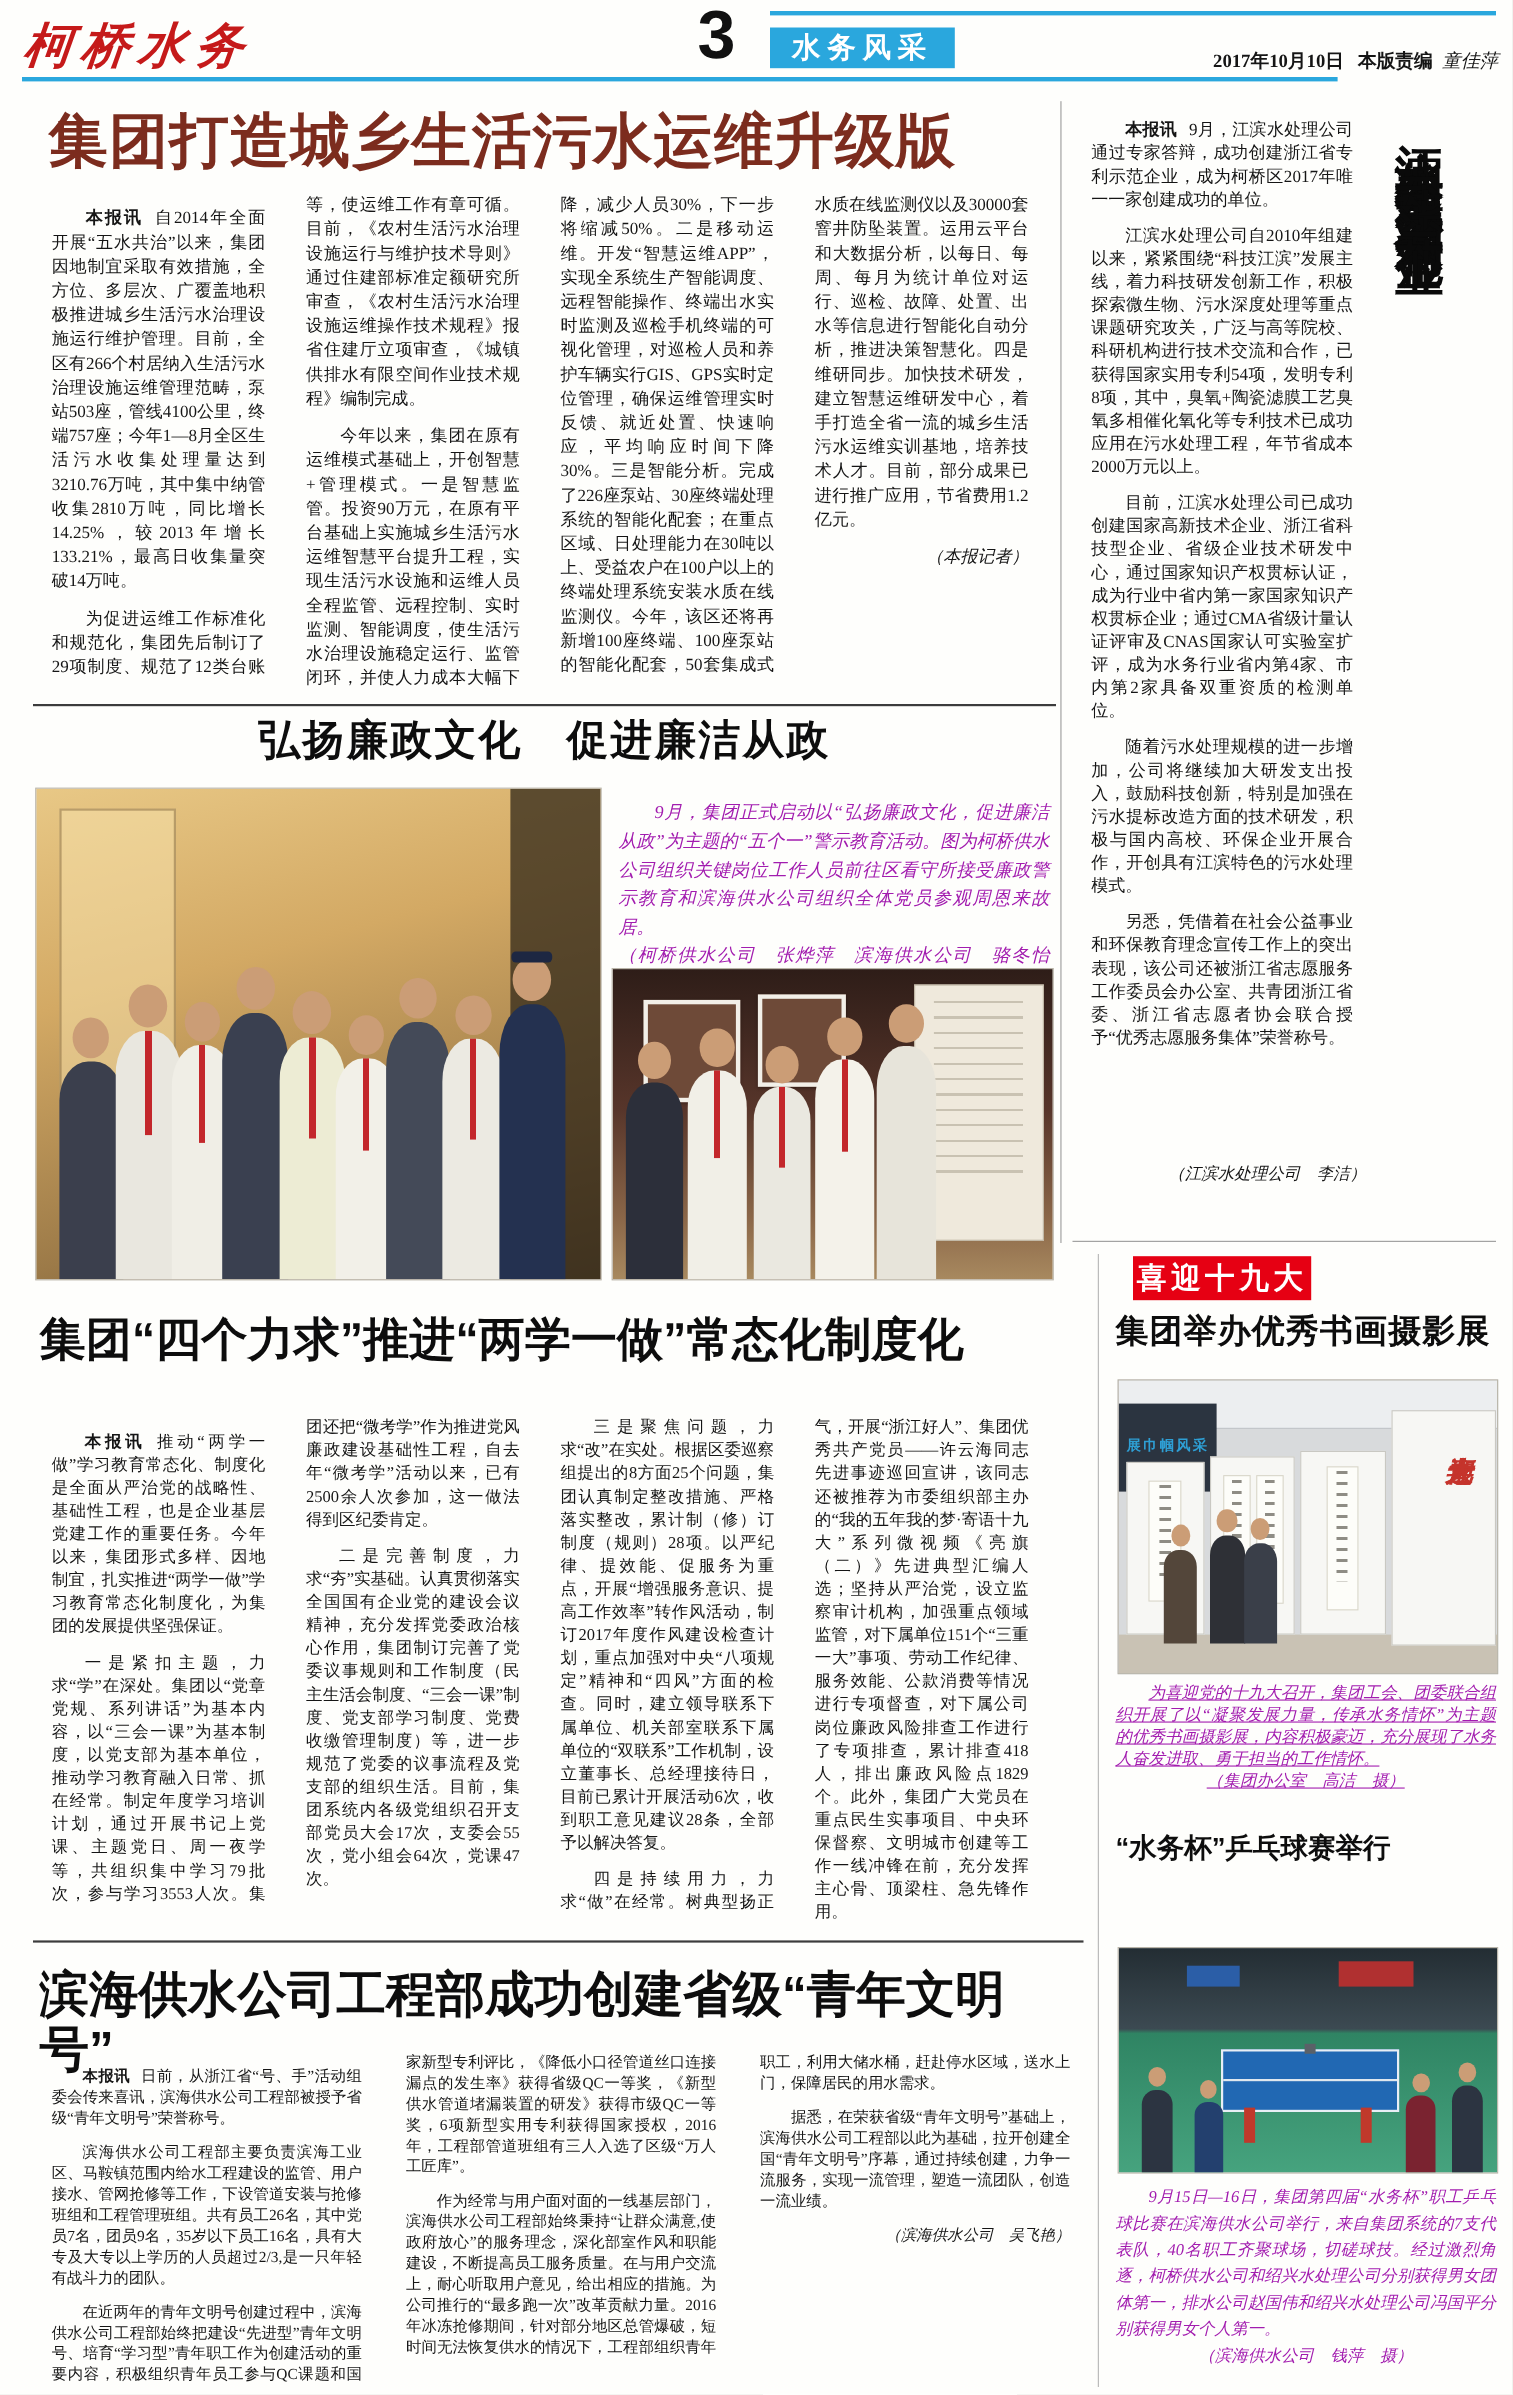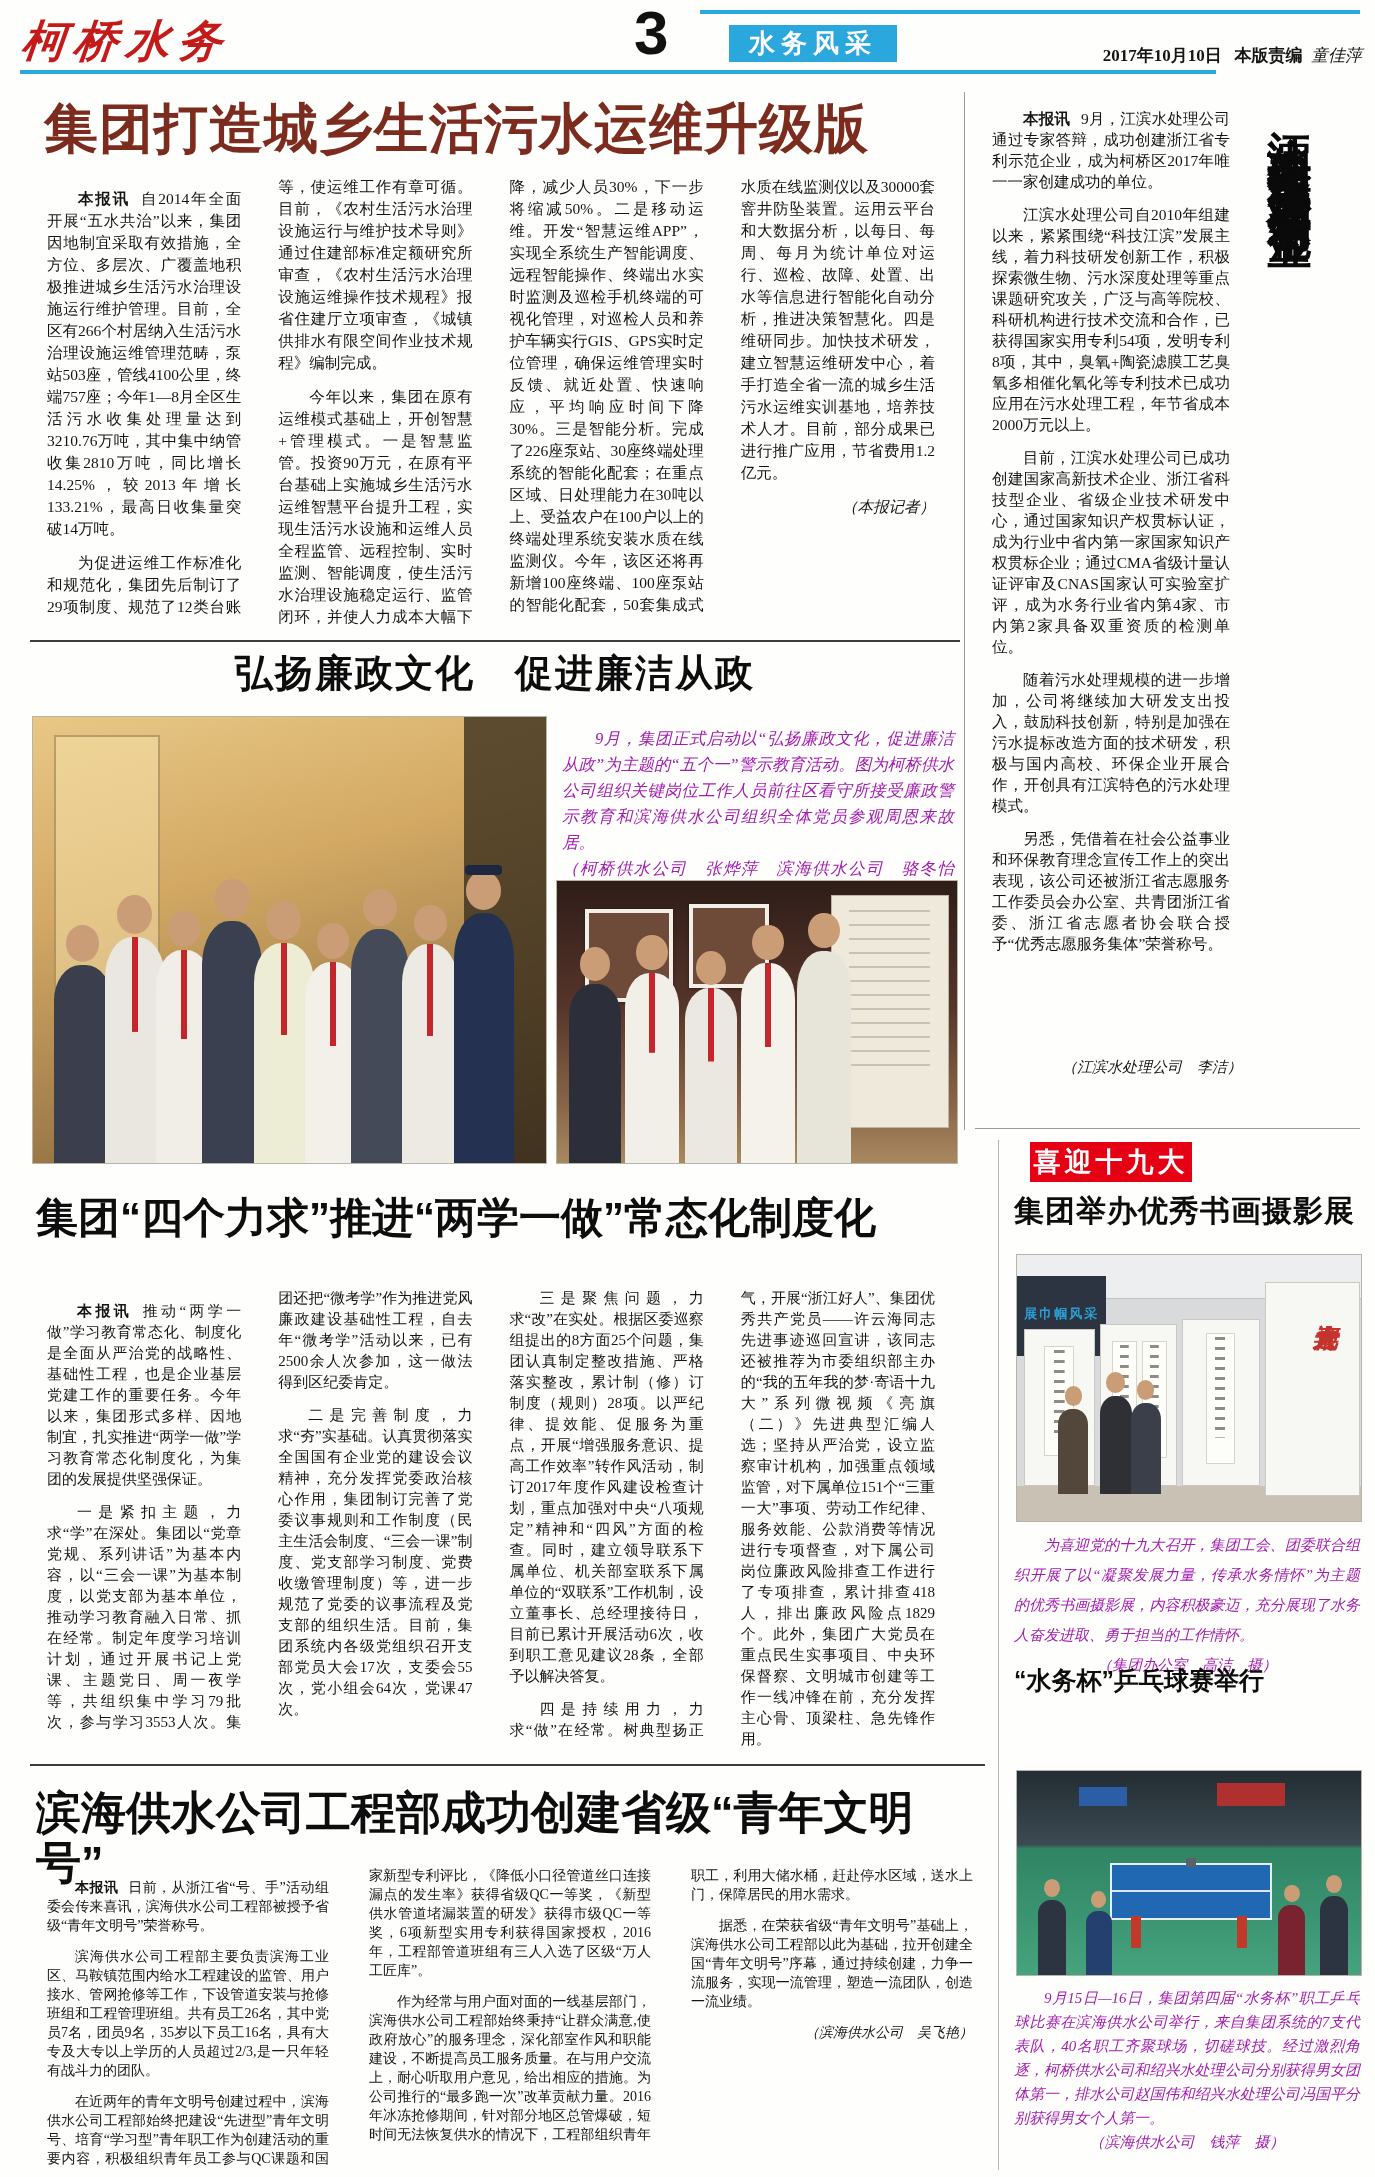--- a/index.html
+++ b/index.html
@@ -52,21 +52,21 @@
              font-size:27px;letter-spacing:4px;text-align:center;line-height:40px;}
 </style>
 </head>
 <body>
 
 <div id="page">
 
   <div class="abs masthead" style="left:22px;top:12px;">柯桥水务</div>
   <div class="abs pagenum" style="left:634px;top:2px;">3</div>
   <div class="abs bluebar" style="left:700px;top:10px;width:660px;height:4px;"></div>
-  <div class="abs section-badge" style="left:700px;top:25px;width:168px;height:37px;margin-left:29px;">水务风采</div>
+  <div class="abs section-badge" style="left:700px;top:25px;width:168px;height:37px;">水务风采</div>
   <div class="abs dateline" style="left:1000px;top:44px;width:362px;">
     <span>2017年10月10日</span>&nbsp;&nbsp;
     <span>本版责编</span>&nbsp;
     <span class="kai">童佳萍</span>
   </div>
   <div class="abs bluebar" style="left:20px;top:70px;width:1196px;height:4px;"></div>
 
   <div class="abs hl hl-red" style="left:44px;top:98px;width:900px;font-size:54px;letter-spacing:1px;">集团打造城乡生活污水运维升级版</div>
   <div class="abs body-cols" style="left:35px;top:176px;width:912px;height:452px;column-count:4;column-gap:13px;font-size:15.5px;line-height:22px;">
     <p><strong class="lead">本报讯</strong><span>自2014年全面开展“五水共治”以来，集团因地制宜采取有效措施，全方位、多层次、广覆盖地积极推进城乡生活污水治理设施运行维护管理。目前，全区有266个村居纳入生活污水治理设施运维管理范畴，泵站503座，管线4100公里，终端757座；今年1—8月全区生活污水收集处理量达到3210.76万吨，其中集中纳管收集2810万吨，同比增长14.25%，较2013年增长133.21%，最高日收集量突破14万吨。</span></p>
@@ -195,21 +195,21 @@
     <div class="fig" style="left:24%;width:32px;height:122px;--shirt:#2e3036;bottom:10%;">
         <i class="h"></i>
         <i class="b"></i>
       </div>
     <div class="fig" style="left:33%;width:30px;height:114px;--shirt:#3a3f49;bottom:10%;">
         <i class="h"></i>
         <i class="b"></i>
       </div>
   </div>
 
-  <div class="abs kaiti" style="left:1014px;top:1530px;width:346px;font-size:15px;line-height:30px;">
+  <div class="abs kaiti" style="left:1014px;top:1530px;width:346px;font-size:15px;line-height:20px;text-decoration:underline;">
     <p>为喜迎党的十九大召开，集团工会、团委联合组织开展了以“凝聚发展力量，传承水务情怀”为主题的优秀书画摄影展，内容积极豪迈，充分展现了水务人奋发进取、勇于担当的工作情怀。</p>
     <p class="credit" style="text-align:center;">（集团办公室　高洁　摄）</p>
   </div>
 
   <div class="abs hl" style="left:1014px;top:1666px;width:346px;font-size:25px;">“水务杯”乒乓球赛举行</div>
 
   <div class="photo" style="left:1016px;top:1770px;width:344px;height:204px;background:linear-gradient(180deg,#232d33 0%,#3c4a52 36%,#2f8463 38%,#46a37e 100%);">
     <div class="abs" style="left:18%;top:8%;width:14%;height:9%;background:#2b5ea7;"></div>
     <div class="abs" style="left:58%;top:6%;width:20%;height:11%;background:#b03030;"></div>
     <div class="abs" style="left:27%;top:45%;width:46%;height:26%;background:#2168b3;border:2px solid #e8eef5;">

